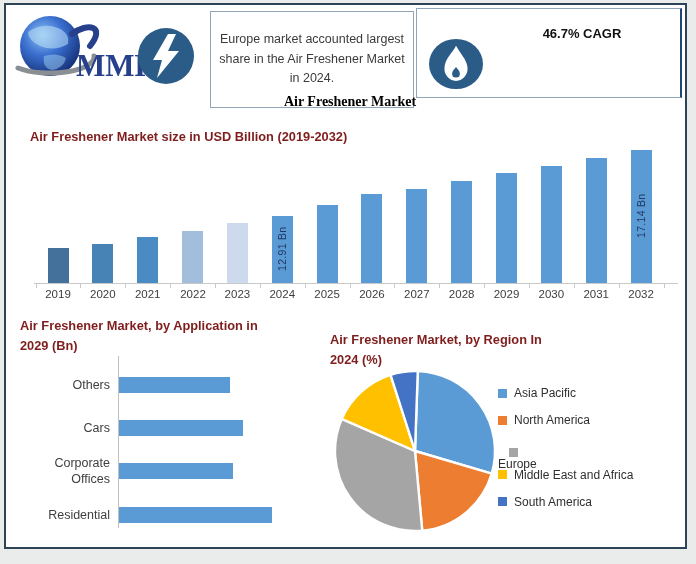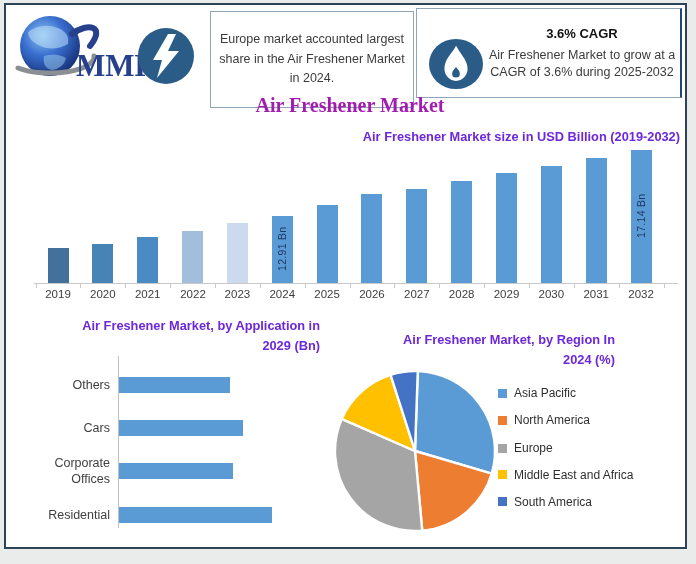--- a/index.html
+++ b/index.html
@@ -25,24 +25,24 @@
     position:absolute;left:416px;top:8px;width:266px;height:90px;
     border:1px solid #8fa6ba;border-right:2px solid #20476e;box-sizing:border-box;
   }
   .flame-svg{position:absolute;left:10px;top:28px;width:58px;height:54px;}
   .cagr-title{position:absolute;left:70px;top:17px;width:190px;text-align:center;
     font-weight:700;font-size:13px;color:#111;}
   .cagr-text{position:absolute;left:66px;top:38px;width:198px;text-align:center;
     font-size:12.5px;line-height:1.35;color:#3b3b3b;}
   .main-title{
     position:absolute;left:30px;top:94px;width:640px;text-align:center;
-    font-family:"Liberation Serif", serif;font-weight:700;font-size:20px;color:#a21caf;
-  }
-  
-  .ctitle{position:absolute;font-weight:700;font-size:12.8px;color:#6d28d9;text-align:right;}
+    font-family:"Liberation Serif", serif;font-weight:700;font-size:14px;color:#000000;
+  }
+  
+  .ctitle{position:absolute;font-weight:700;font-size:12.8px;color:#7f1d1d;text-align:left;}
   .c1-title{left:30px;top:129px;width:650px;}
   .c2-title{left:20px;top:316px;width:300px;line-height:1.6;}
   .c3-title{left:330px;top:330px;width:285px;line-height:1.55;}
   
   .axis-h{position:absolute;left:34px;top:283px;width:644px;height:1px;background:#c9c9c9;}
   .bar{position:absolute;}
   .tick{position:absolute;width:1px;height:4px;top:284px;background:#c9c9c9;}
   .yearlabel{position:absolute;top:288px;width:46px;text-align:center;font-size:11.5px;color:#3d3d3d;}
   .vlabel{
     position:absolute;display:flex;align-items:center;justify-content:center;
@@ -94,22 +94,21 @@
 <div class="europe-box">
   <span>Europe market accounted largest share in the Air Freshener Market in 2024.</span>
 </div>
 
 <div class="cagr-box">
   <svg class="flame-svg" viewBox="0 0 60 56">
     <ellipse cx="30" cy="28" rx="28" ry="26" fill="#2b5c88"></ellipse>
     <path d="M30,9 C27,16 18,22 18,33 a12,12.5 0 0 0 24,0 C42,25 36,19 33,14 C32,12 31,10.5 30,9 Z" fill="#ffffff"></path>
     <path d="M30,31 c-2.5,3 -4,4.5 -4,7 a4,4 0 0 0 8,0 c0,-2.5 -1.5,-4 -4,-7 Z" fill="#2b5c88"></path>
   </svg>
-  <div class="cagr-title">3.6% CAGR</div>
-  <div class="cagr-text">Air Freshener Market to grow at a CAGR of 3.6% during 2025-2032</div>
+  <div class="cagr-title">46.7% CAGR</div>
 </div>
 
 <div class="main-title">Air Freshener Market</div>
 
 <div class="ctitle c1-title">Air Freshener Market size in USD Billion (2019-2032)</div>
 <div id="chart1-plot">
   <div class="axis-h"></div>
 <div class="bar" style="left: 47.5px; top: 248px; width: 21px; height: 35px; background: rgb(68, 113, 156);"></div>
     <div class="yearlabel" style="left: 35px;">2019</div>
     <div class="bar" style="left: 92.3px; top: 244px; width: 21px; height: 39px; background: rgb(71, 131, 180);"></div>
@@ -186,21 +185,21 @@
   </svg>
 <div id="pie-legend" class="legend">
     <div class="legend-item" style="top: 0px;">
       <span class="legend-swatch" style="background: rgb(91, 155, 213);"></span>
       <span class="legend-label">Asia Pacific</span>
     </div>
     <div class="legend-item" style="top: 27px;">
       <span class="legend-swatch" style="background: rgb(237, 125, 49);"></span>
       <span class="legend-label">North America</span>
     </div>
-    <div class="legend-item" style="top: 55px;">
+    <div class="legend-item" style="top: 64px; flex-direction: column;">
       <span class="legend-swatch" style="background: rgb(165, 165, 165);"></span>
       <span class="legend-label">Europe</span>
     </div>
     <div class="legend-item" style="top: 81.6px;">
       <span class="legend-swatch" style="background: rgb(255, 192, 0);"></span>
       <span class="legend-label">Middle East and Africa</span>
     </div>
     <div class="legend-item" style="top: 108.8px;">
       <span class="legend-swatch" style="background: rgb(68, 114, 196);"></span>
       <span class="legend-label">South America</span>

